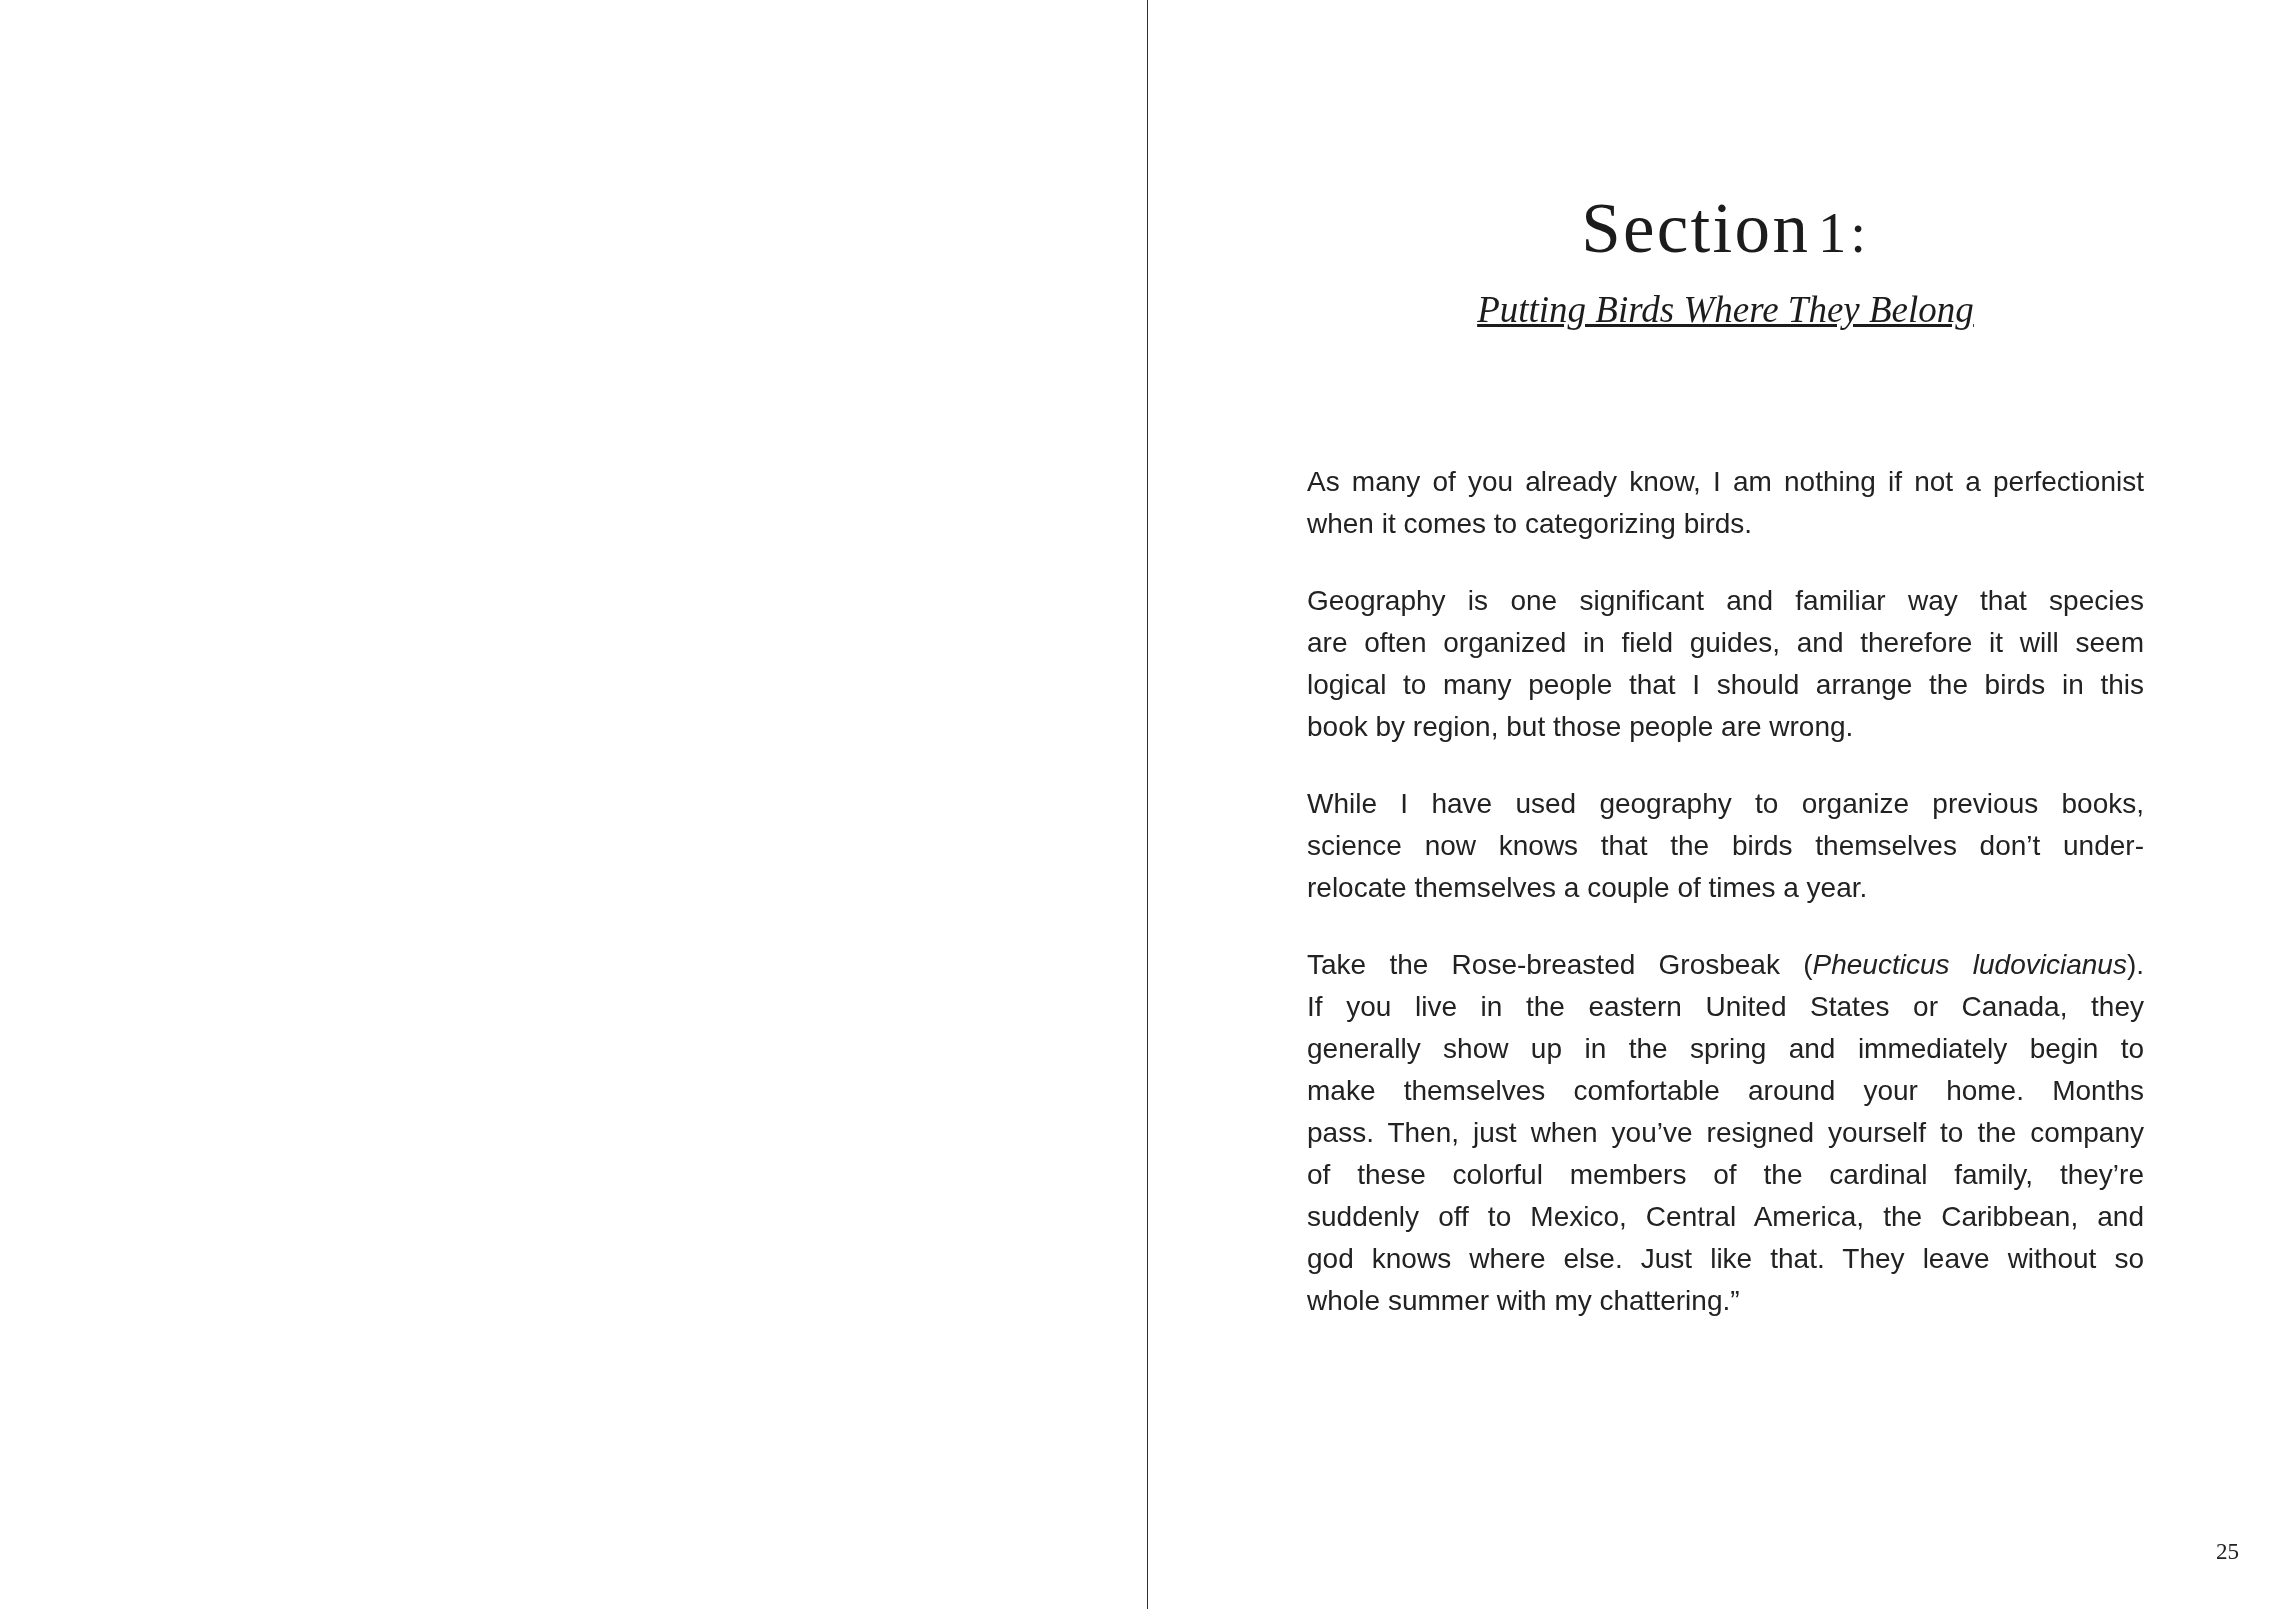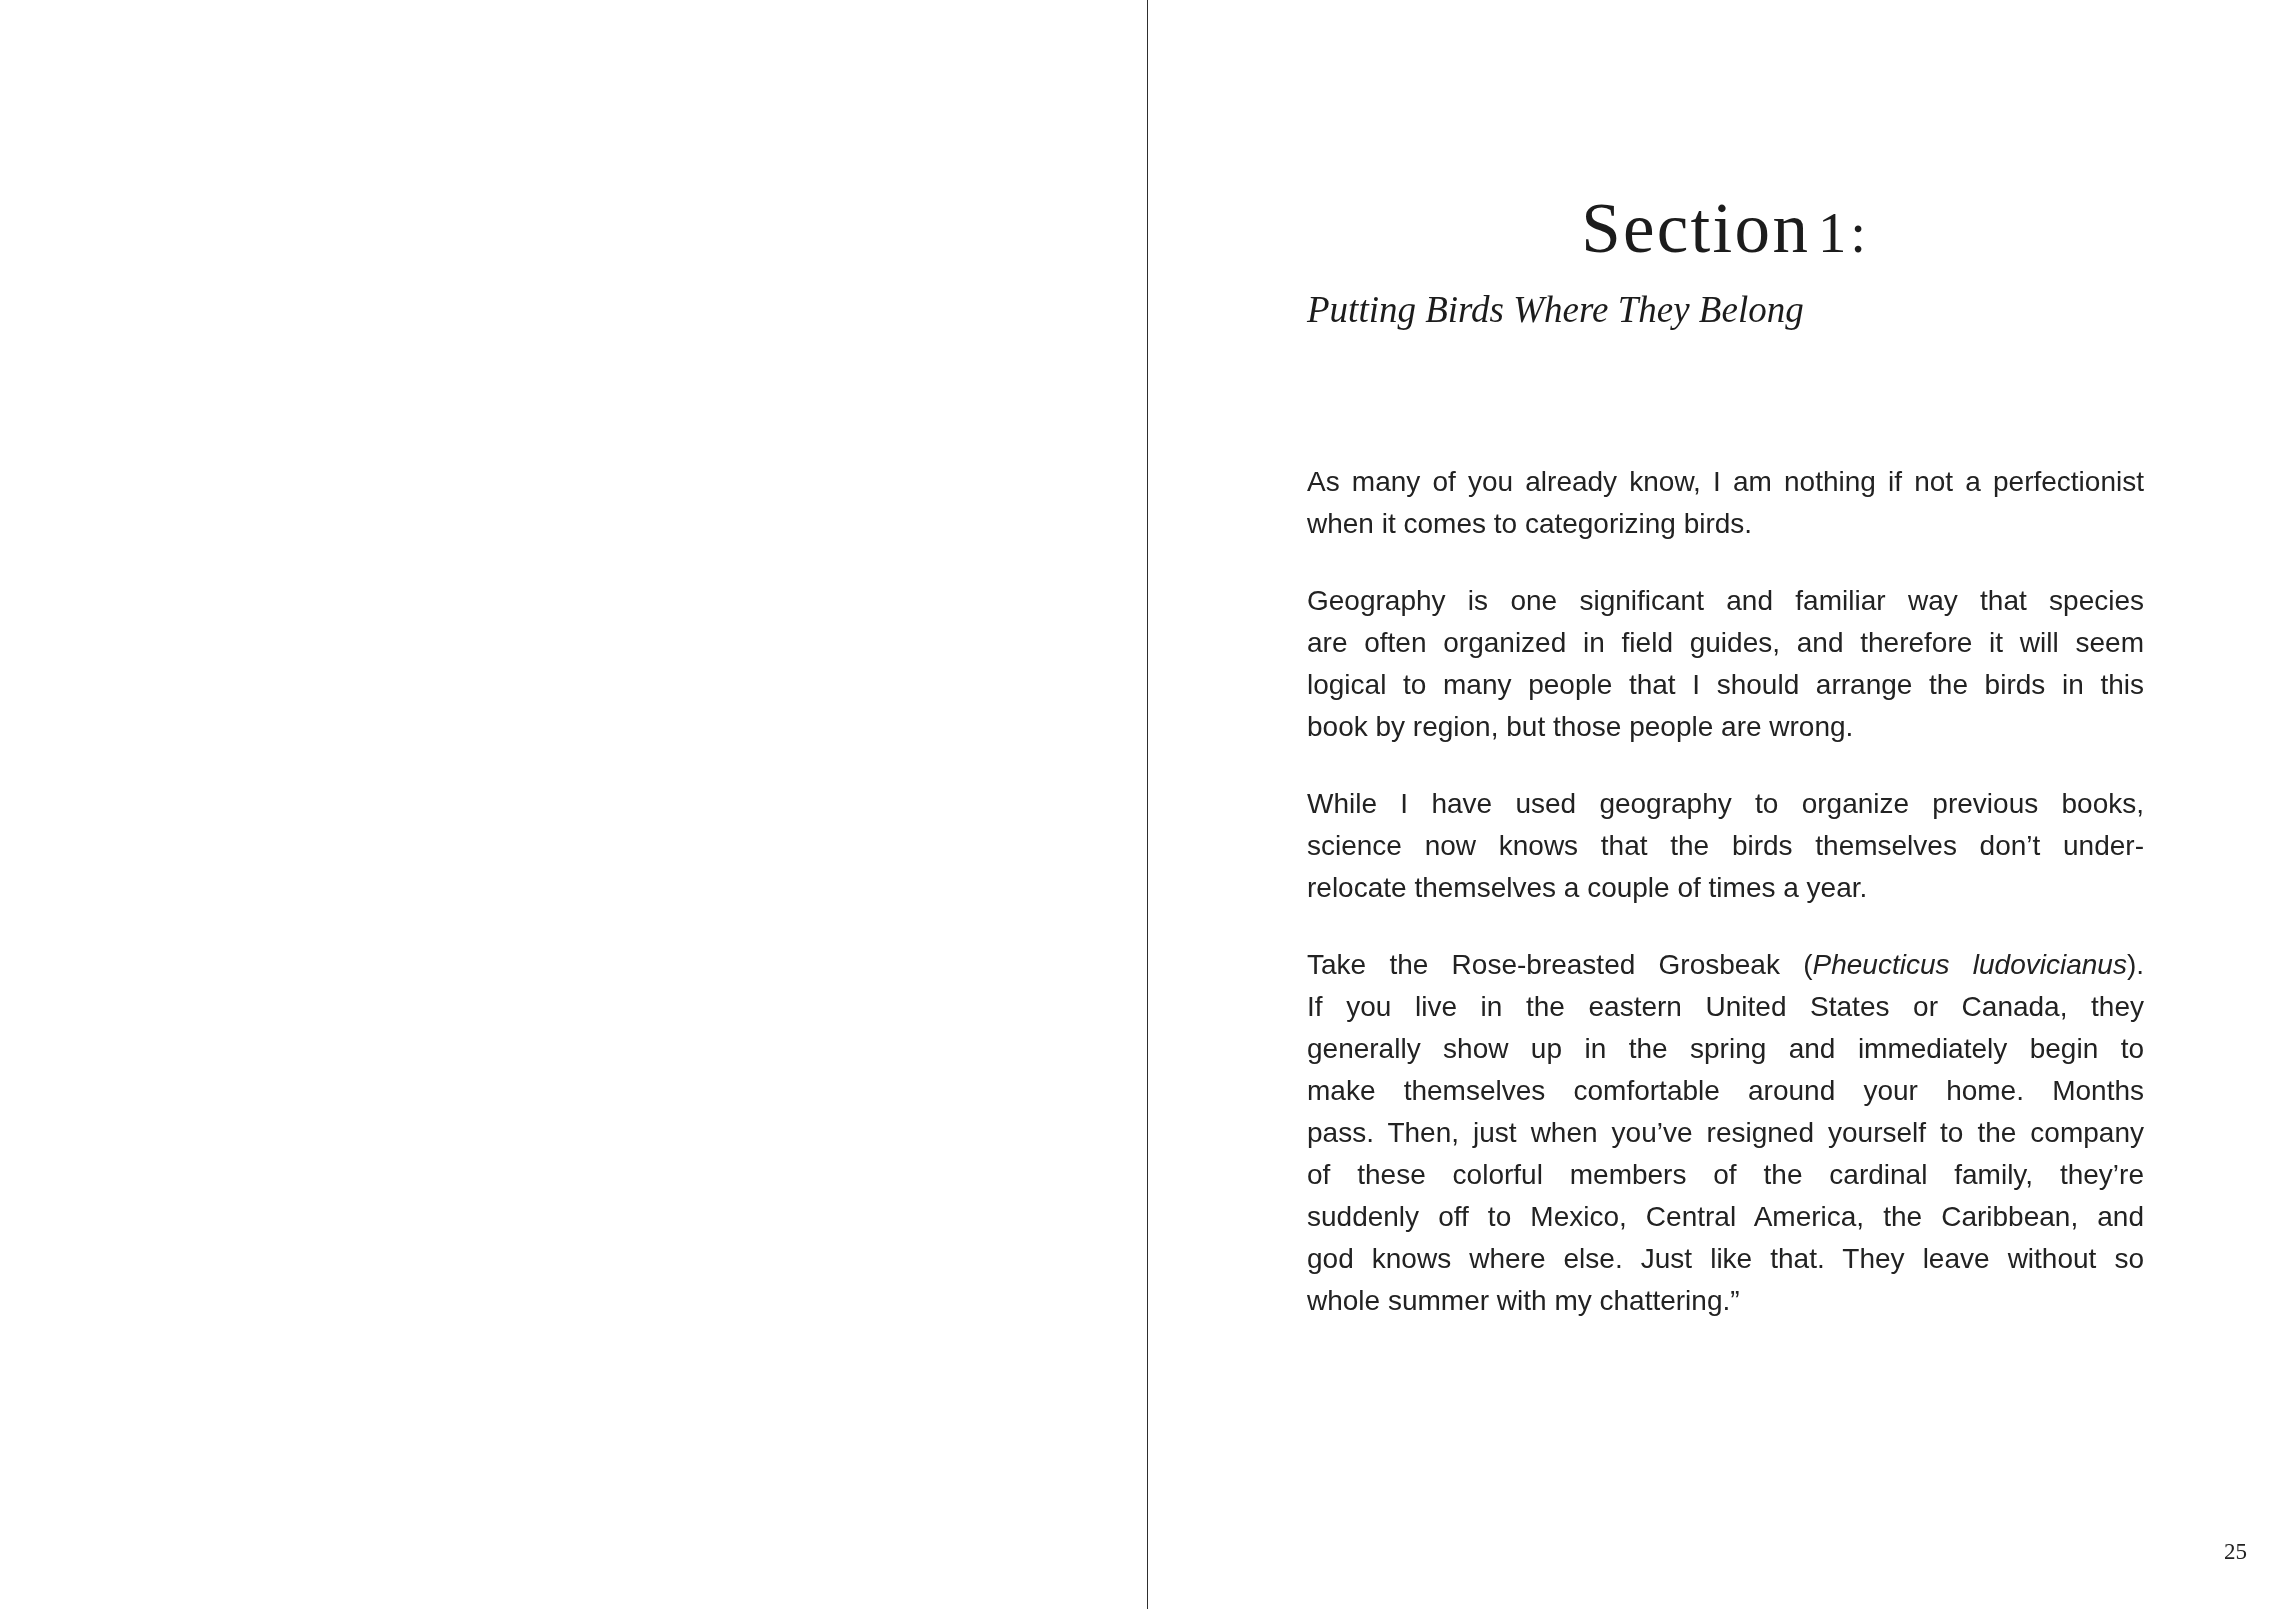--- a/index.html
+++ b/index.html
@@ -38,43 +38,45 @@
     color: var(--title);
     white-space: nowrap;
   }
   .title .numeral {
     font-size: 0.80em;
     letter-spacing: 3.9px;
     margin-left: 7.7px;
   }
   .subtitle {
     margin: 27px 151px 0 159px;
+    text-align: center;
     font-family: "Liberation Serif", serif;
     font-weight: 400;
     font-style: italic;
     font-size: 37px;
     line-height: 1;
     color: var(--title);
     white-space: nowrap;
+    text-decoration: underline;
   }
   .body-text {
     margin: 133px 151px 0 159px;
     font-size: 28px;
     line-height: 42px;
     color: var(--text);
   }
   .para { margin: 12px 0 35px 0; }
   .para:last-child { margin-bottom: 0; }
   .line { text-align: justify; text-align-last: justify; }
   .line.last { text-align-last: left; }
   .italic { font-style: italic; }
   .page-number {
     position: absolute;
     top: 1540px;
-    right: 48px;
+    right: 56px;
     font-family: "Liberation Serif", serif;
     font-size: 23px;
     line-height: 1;
     color: var(--text);
     margin-left: 38px;
   }
 </style>
 </head>
 <body>
 

